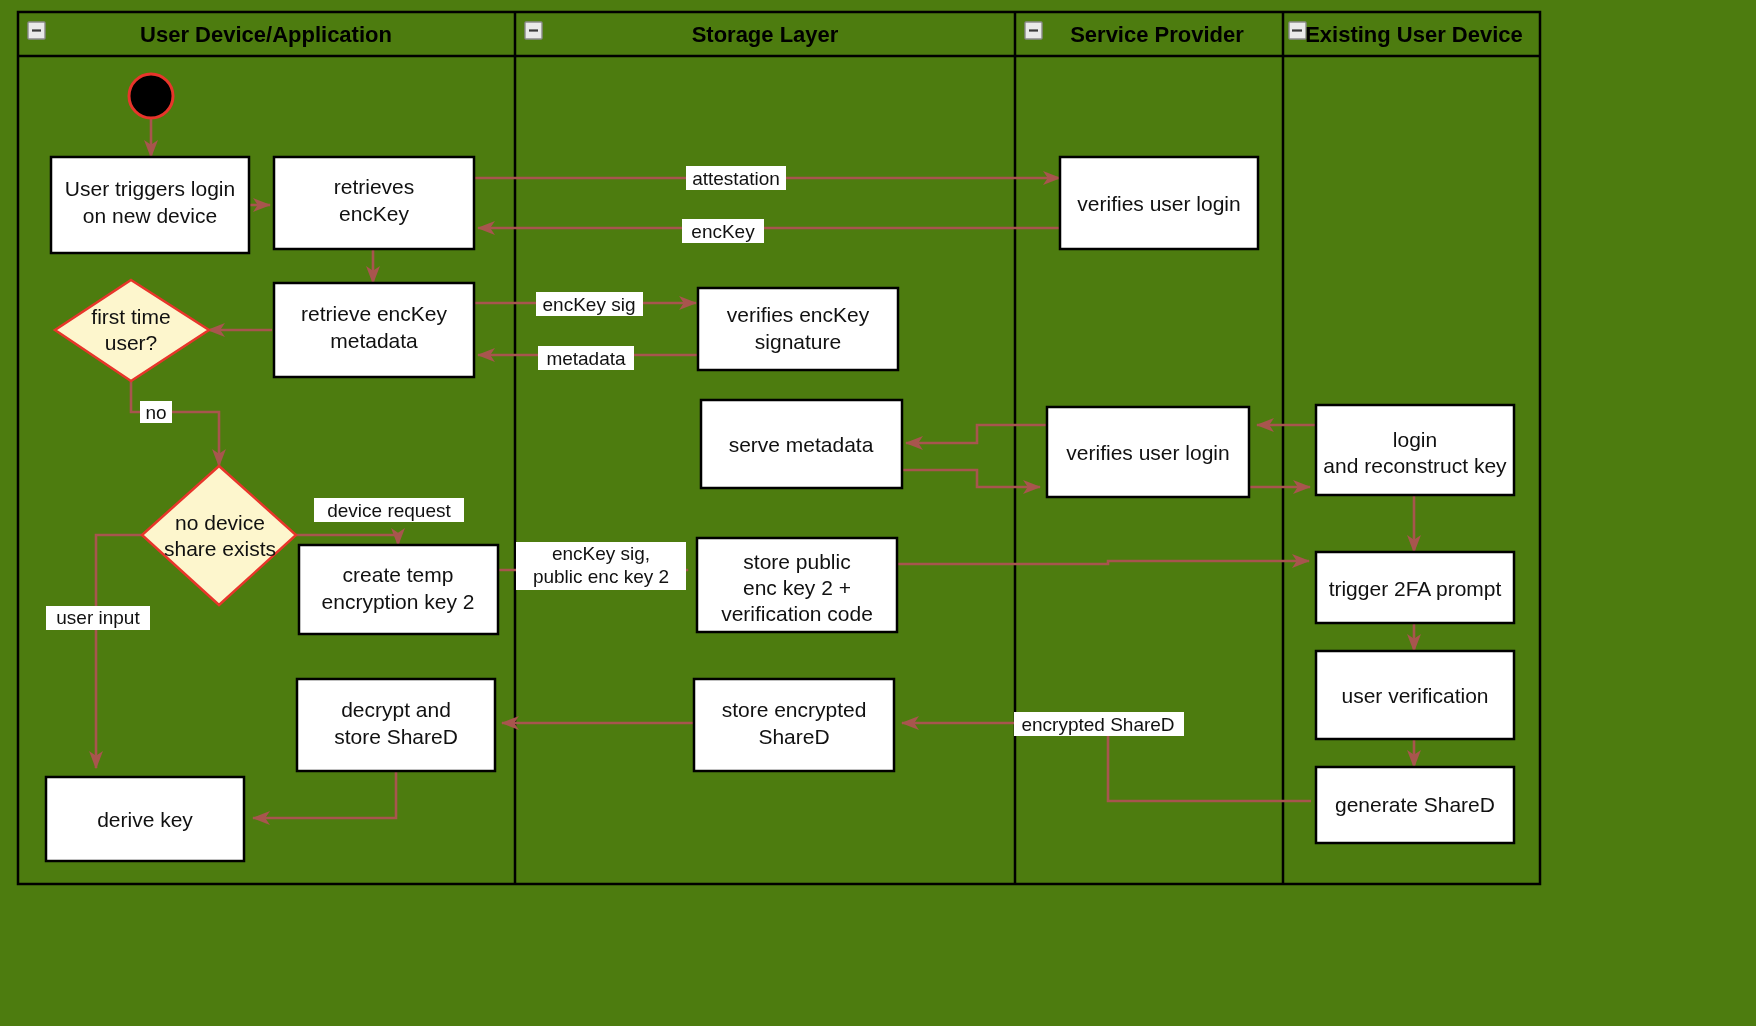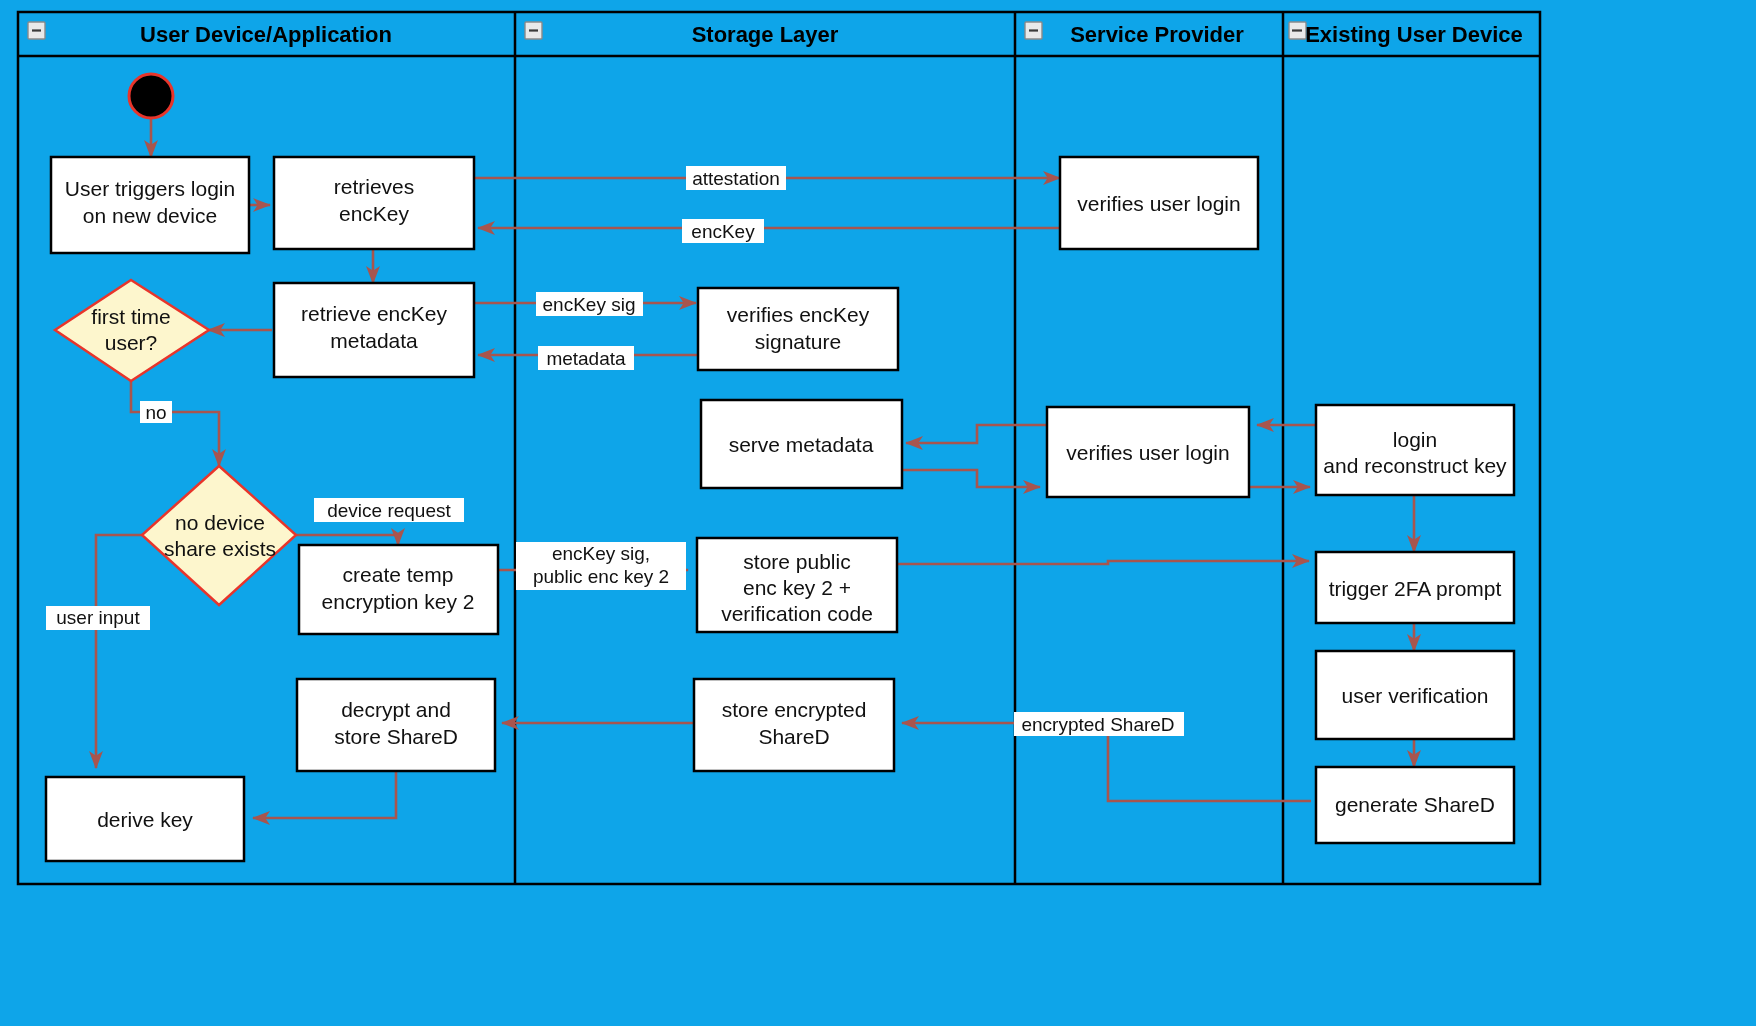--- a/index.html
+++ b/index.html
@@ -1,17 +1,17 @@
 <!DOCTYPE html>
 <html><head>
 <meta charset="utf-8">
 <style>
   html,body{margin:0;padding:0;background:#ffffff;}
   body{width:1756px;height:1026px;font-family:"Liberation Sans",sans-serif;}
-  #stage{position:relative;width:1756px;height:1026px;overflow:hidden;background:#0ea5e9;}
+  #stage{position:relative;width:1756px;height:1026px;overflow:hidden;background:#4d7c0f;}
   svg#diagram{position:absolute;left:0;top:0;width:1756px;height:1026px;}
   .node-text{font-family:"Liberation Sans",sans-serif;font-size:21px;fill:#111;}
   .lane-title{font-family:"Liberation Sans",sans-serif;font-size:22px;font-weight:bold;fill:#000;}
   .edge-label{font-family:"Liberation Sans",sans-serif;font-size:19px;fill:#111;}
   .box-shape{fill:#ffffff;stroke:#000000;stroke-width:2.5;}
   .diamond-shape{fill:#fdf6cd;stroke:#e8352b;stroke-width:2.5;}
   .lane-line{stroke:#000000;stroke-width:2.5;fill:none;}
   .edge-line{stroke:#a8554e;stroke-width:2.6;fill:none;stroke-linejoin:miter;stroke-linecap:butt;}
   .start-outer{fill:#000000;stroke:#e8352b;stroke-width:3;}
   .min-icon-box{fill:#e9e9e9;stroke:#8a8a8a;stroke-width:1.4;}

